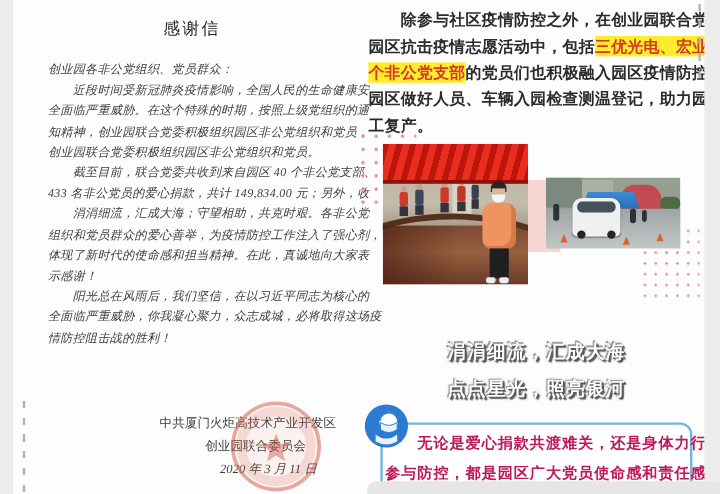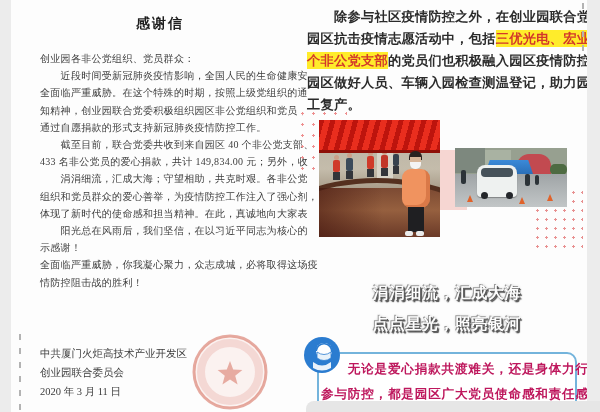--- a/index.html
+++ b/index.html
@@ -11,28 +11,28 @@
   .strip-right{left:587px;top:0;width:13px;height:412px;background:#ececec;z-index:6;}
   .strip-bottom{left:306px;top:401px;width:294px;height:11px;background:#e6e6e6;
                 border-top-left-radius:8px;z-index:6;}
   .dashes{width:2px;background:repeating-linear-gradient(#b3b3b3 0 6px,transparent 6px 14px);z-index:7;}
   .dashes-left{left:19px;top:334px;height:78px;}
   .dashes-right{left:582px;top:3px;height:62px;}
 
   
   .letter{font-family:"Liberation Serif",serif;color:#3d3d3d;}
   .letter-title{left:40px;top:15px;width:240px;text-align:center;font-size:14px;
-                font-weight:bold;color:#1e1e1e;letter-spacing:2px;}
+                font-weight:normal;color:#1e1e1e;letter-spacing:2px;}
   .letter-body{left:40px;top:50px;width:242px;font-size:10px;line-height:17.2px;
                letter-spacing:0.3px;}
-  .letter-body .line{white-space:nowrap;}
+  .letter-body .line{white-space:nowrap;font-style:italic;}
   .letter-sign{left:40px;top:344px;width:240px;font-size:10.5px;line-height:19px;}
-  .letter-sign .line{text-align:left;white-space:nowrap;}
+  .letter-sign .line{text-align:right;white-space:nowrap;}
   .letter-sign .line.ind1{padding-right:25px;}
-  .letter-sign .line.ind2{padding-right:16px;}
+  .letter-sign .line.ind2{padding-right:16px;font-style:italic;}
   .seal{left:189px;top:331px;width:82px;height:82px;z-index:3;opacity:.9;}
 
   
   .para{left:307px;top:6px;width:272px;font-size:13.2px;font-weight:600;
         line-height:22px;color:#2b2b2b;letter-spacing:0.3px;}
   .para .line{white-space:nowrap;}
   .hl{background:#ffec2b;color:#d3382a;font-weight:700;padding:1px 0;}
 
   .dots{z-index:1;}
   .dots-a{left:297px;top:108px;width:50px;height:70px;
@@ -109,28 +109,28 @@
 
 <div class="canvas">
 
   <div class="abs letter letter-title">感谢信</div>
 
   <div class="abs letter letter-body">
     <div class="line">创业园各非公党组织、党员群众：</div>
     <div class="line">　　近段时间受新冠肺炎疫情影响，全国人民的生命健康安</div>
     <div class="line">全面临严重威胁。在这个特殊的时期，按照上级党组织的通</div>
     <div class="line">知精神，创业园联合党委积极组织园区非公党组织和党员，</div>
-    <div class="line">通过自愿捐款的形式支持新冠肺炎疫情防控工作。</div>
+    <div class="line">创业园联合党委积极组织园区非公党组织和党员。</div>
     <div class="line">　　截至目前，联合党委共收到来自园区 40 个非公党支部、</div>
     <div class="line">433 名非公党员的爱心捐款，共计 149,834.00 元；另外，收</div>
     <div class="line">　　涓涓细流，汇成大海；守望相助，共克时艰。各非公党</div>
     <div class="line">组织和党员群众的爱心善举，为疫情防控工作注入了强心剂，</div>
     <div class="line">体现了新时代的使命感和担当精神。在此，真诚地向大家表</div>
+    <div class="line">示感谢！</div>
     <div class="line">　　阳光总在风雨后，我们坚信，在以习近平同志为核心的</div>
-    <div class="line">示感谢！</div>
     <div class="line">全面临严重威胁，你我凝心聚力，众志成城，必将取得这场疫</div>
     <div class="line">情防控阻击战的胜利！</div>
   </div>
 
   <div class="abs letter letter-sign">
     <div class="line">中共厦门火炬高技术产业开发区</div>
     <div class="line ind1">创业园联合委员会</div>
     <div class="line ind2">2020 年 3 月 11 日</div>
   </div>
 

